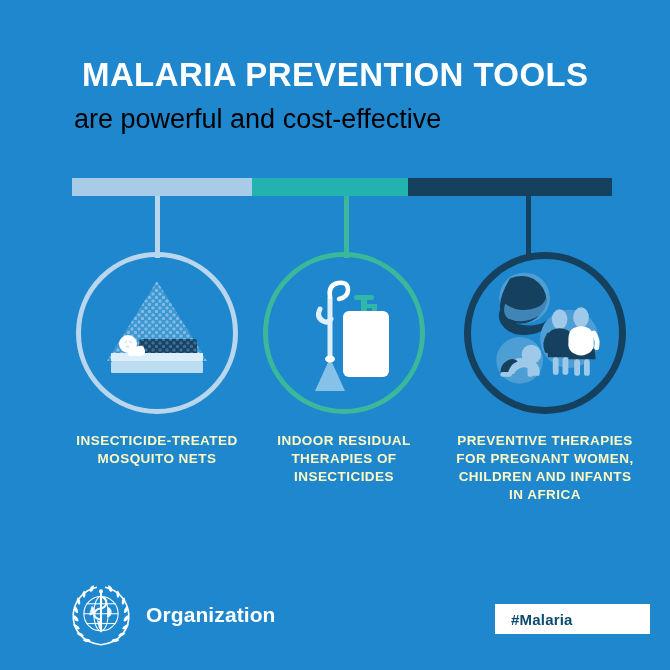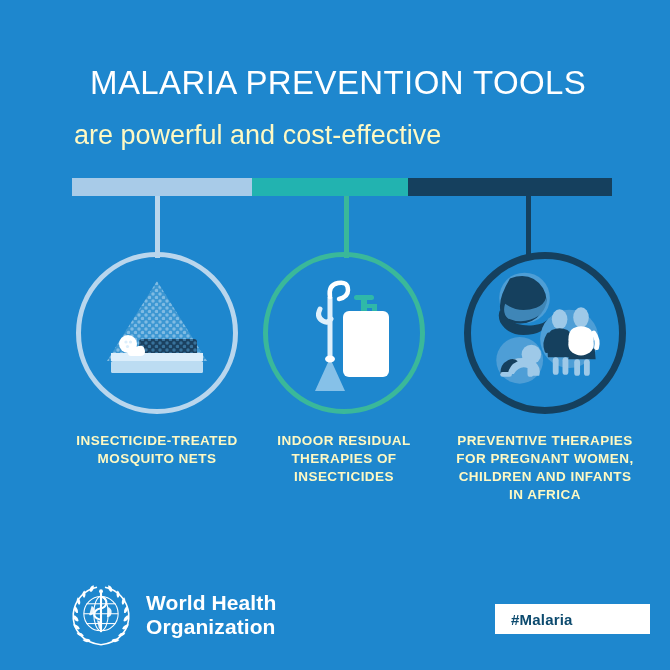--- a/index.html
+++ b/index.html
@@ -20,28 +20,28 @@
   
   #header {
     position: absolute;
     left: 74px;
     top: 48px;
     width: 560px;
   }
   #title {
     color: #ffffff;
     font-size: 33px;
-    font-weight: normal;
+    font-weight: bold;
     letter-spacing: 0.4px;
     line-height: 38px;
-    margin: 16px;
+    margin: 8px;
     white-space: nowrap;
   }
   #subtitle {
-    color: #fef9c3;
+    color: #000000;
     font-size: 27px;
     font-weight: 300;
     line-height: 34px;
     margin: 6px 0 0 0;
     white-space: nowrap;
   }
 
   
   #segment-bar {
     position: absolute;
@@ -297,21 +297,20 @@
         <path d="M36 36 q6 4 4 10 q-2 6 -8 4" fill="#ffffff" stroke="none" opacity="0.9"></path>
         <path d="M60 38 q7 2 6 9 q-1 7 -7 6" fill="#ffffff" stroke="none" opacity="0.9"></path>
         <path d="M44 58 q6 1 7 7 q1 5 -4 6" fill="#ffffff" stroke="none" opacity="0.9"></path>
 
         <path d="M50 14 v62" stroke-width="3.2"></path>
         <path d="M50 22 q9 3 8 10 q-1 7 -9 8 q-8 1 -9 8 q-1 7 9 9" stroke-width="3"></path>
         <circle cx="50" cy="14" r="3" fill="#ffffff" stroke="none"></circle>
       </g>
     </svg>
     <div id="who-wordmark">
-      <div>World Health</div>
       <div>Organization</div>
     </div>
   </div>
 
   <div id="hashtag-badge">
     <span id="hashtag-text">#Malaria</span>
   </div>
 
 </div>
 

